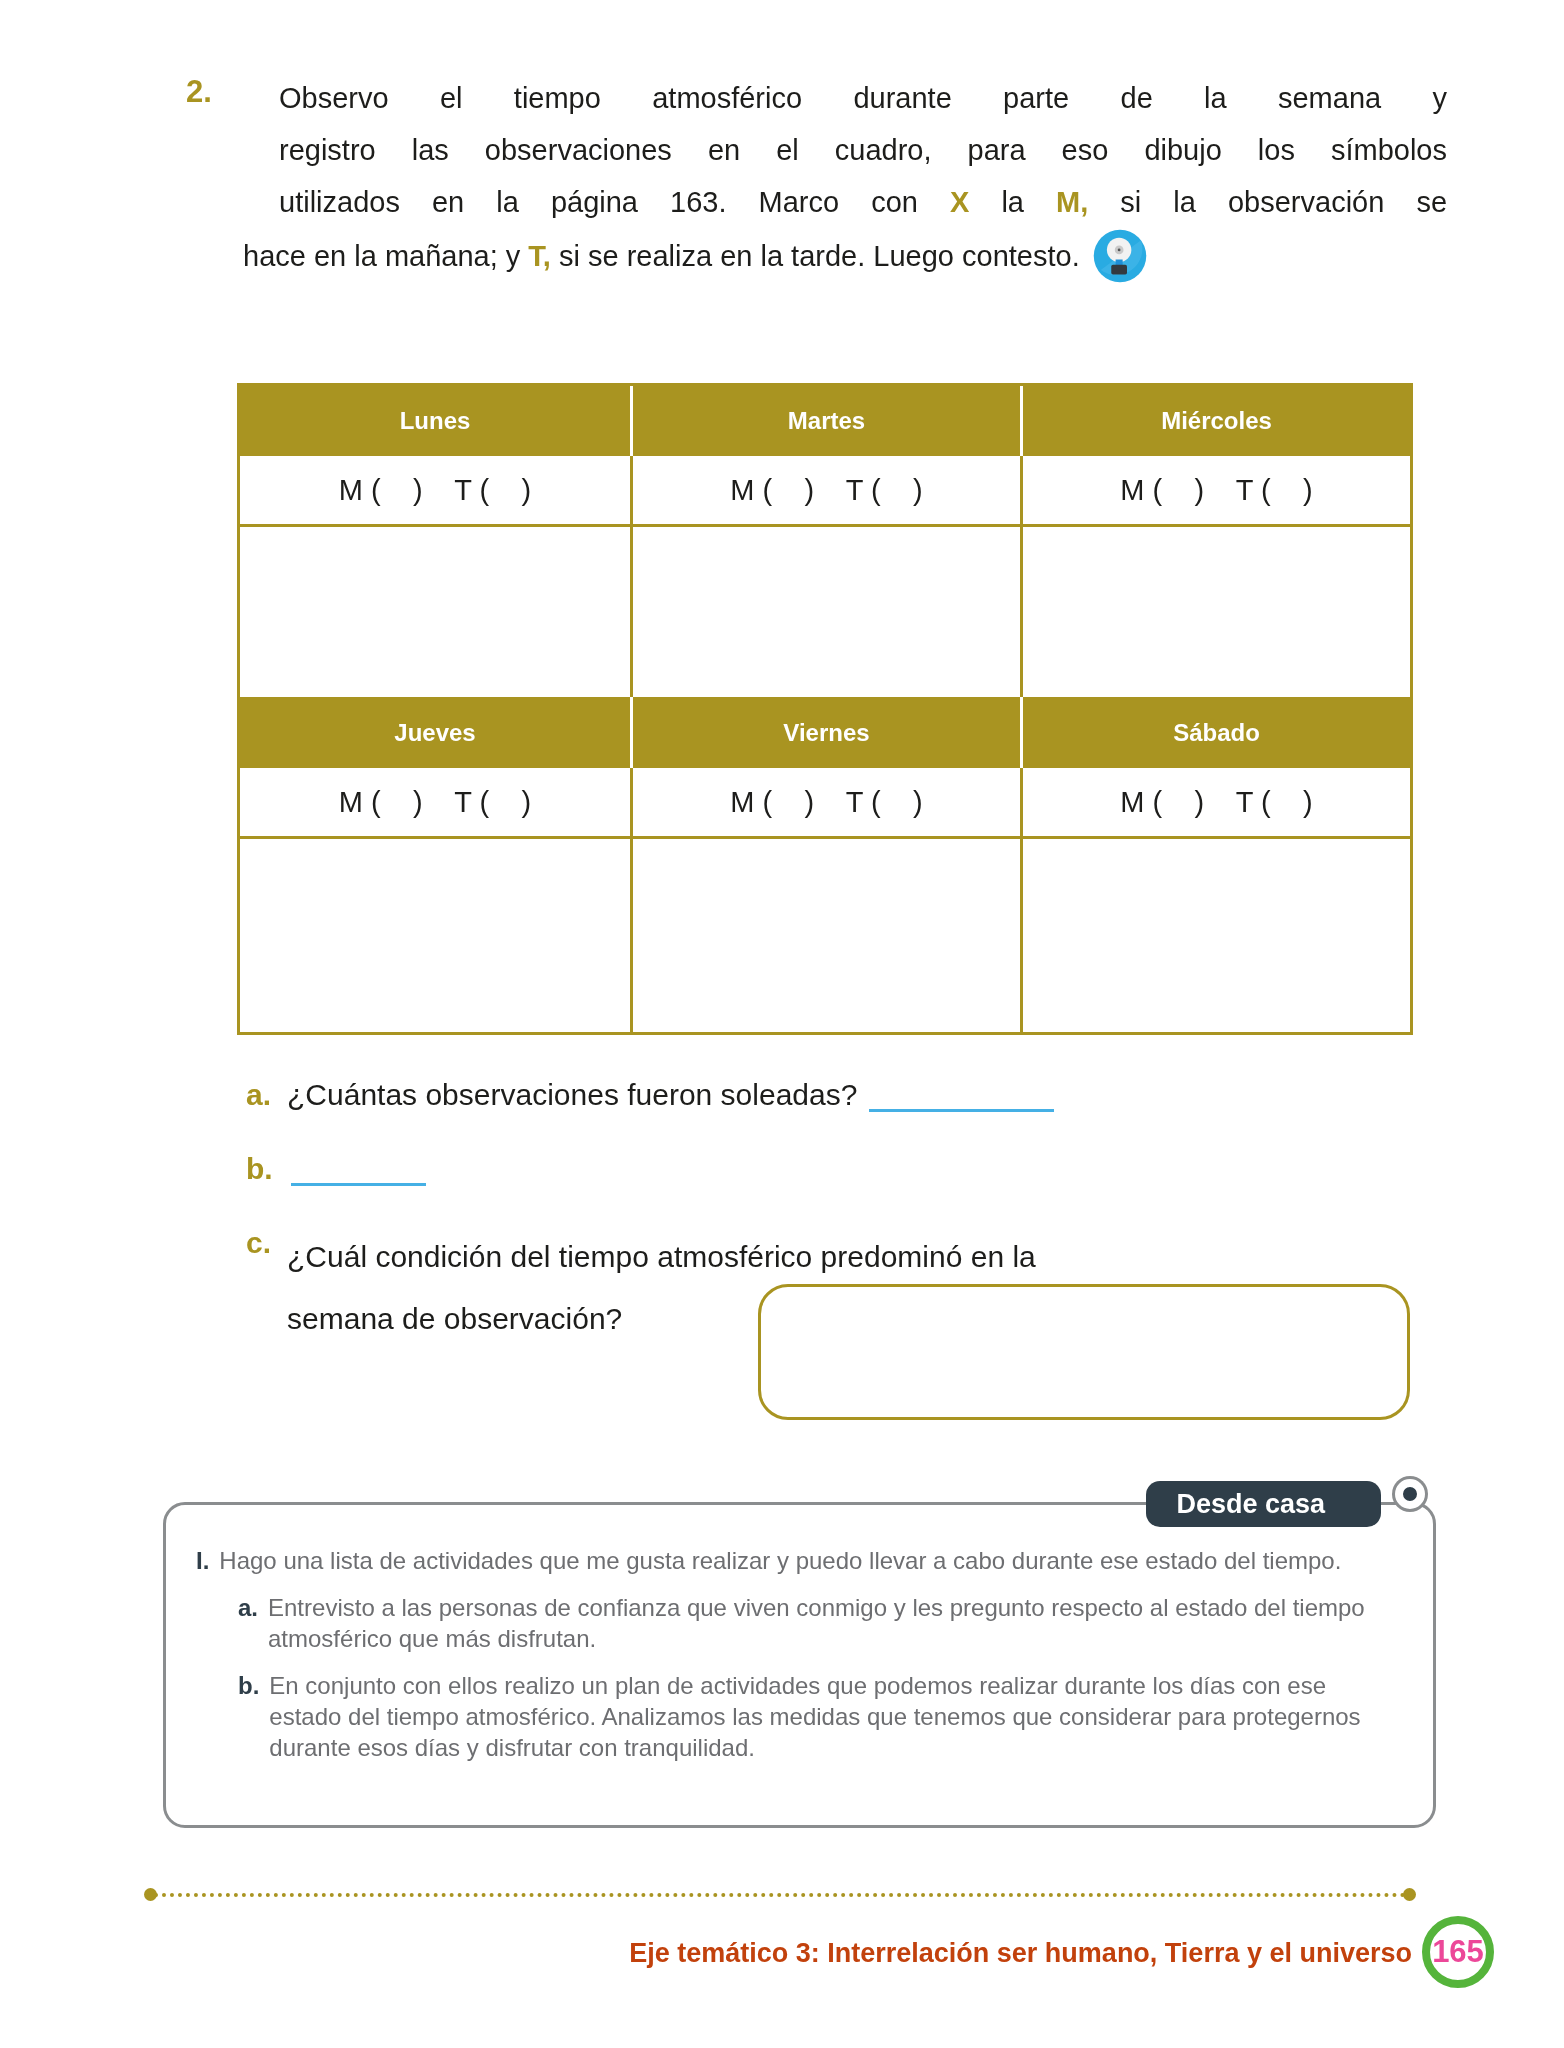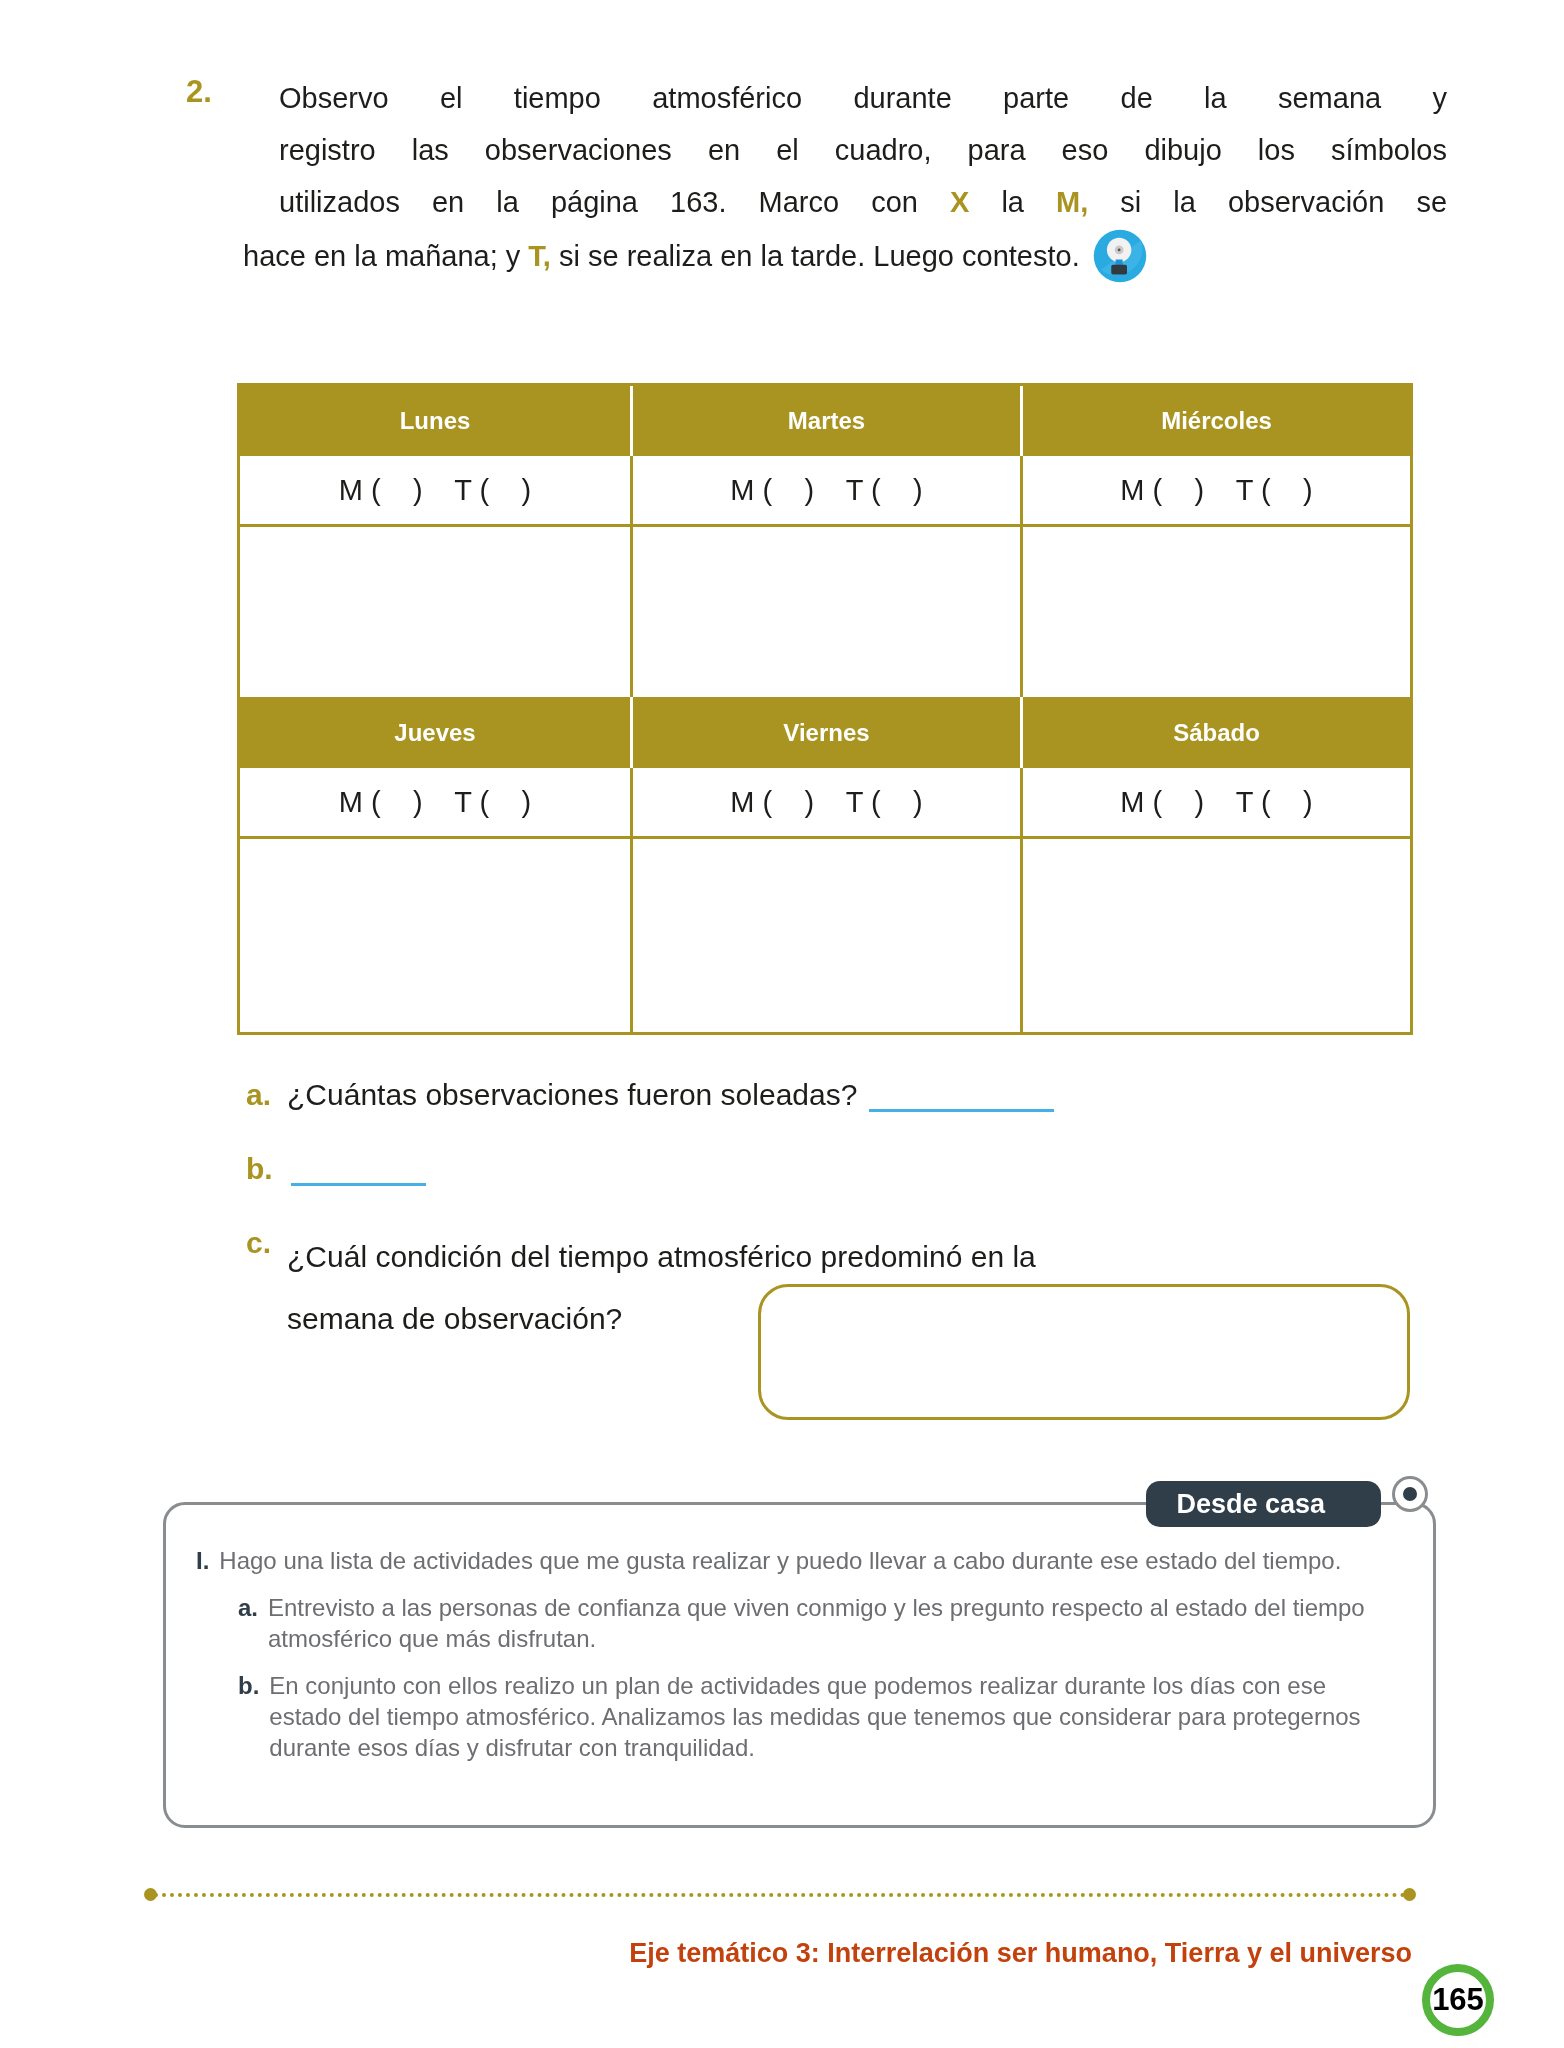--- a/index.html
+++ b/index.html
@@ -52,24 +52,24 @@
   .hb-item.sub { margin-left:42px; }
 
   
   .dotline { position:absolute; left:154px; top:1893px; width:1252px;
              border-top:4px dotted #a99421; }
   .dotline::before, .dotline::after { content:""; position:absolute; top:-9px; width:13px; height:13px;
              border-radius:50%; background:#a99421; }
   .dotline::before { left:-10px; } .dotline::after { right:-10px; }
   .footer-text { position:absolute; right:152px; top:1938px; color:#c2410c;
                  font-weight:bold; font-size:27px; }
-  .page-circle { position:absolute; left:1422px; top:1964px; width:72px; height:72px;
+  .page-circle { position:absolute; left:1422px; top:1916px; width:72px; height:72px;
                  border:8px solid #55b43b; border-radius:50%; background:#fff;
                  display:flex; align-items:center; justify-content:center;
-                 color:#000000; font-weight:bold; font-size:31px; }
+                 color:#ec4899; font-weight:bold; font-size:31px; }
 </style>
 </head>
 <body>
 
 <div class="page">
 
   <section class="instruction">
     <span class="ins-num">2.</span>
     <div class="ins-text">
       <div class="ins-line just"><span>Observo el tiempo atmosférico durante parte de la semana y</span></div>

